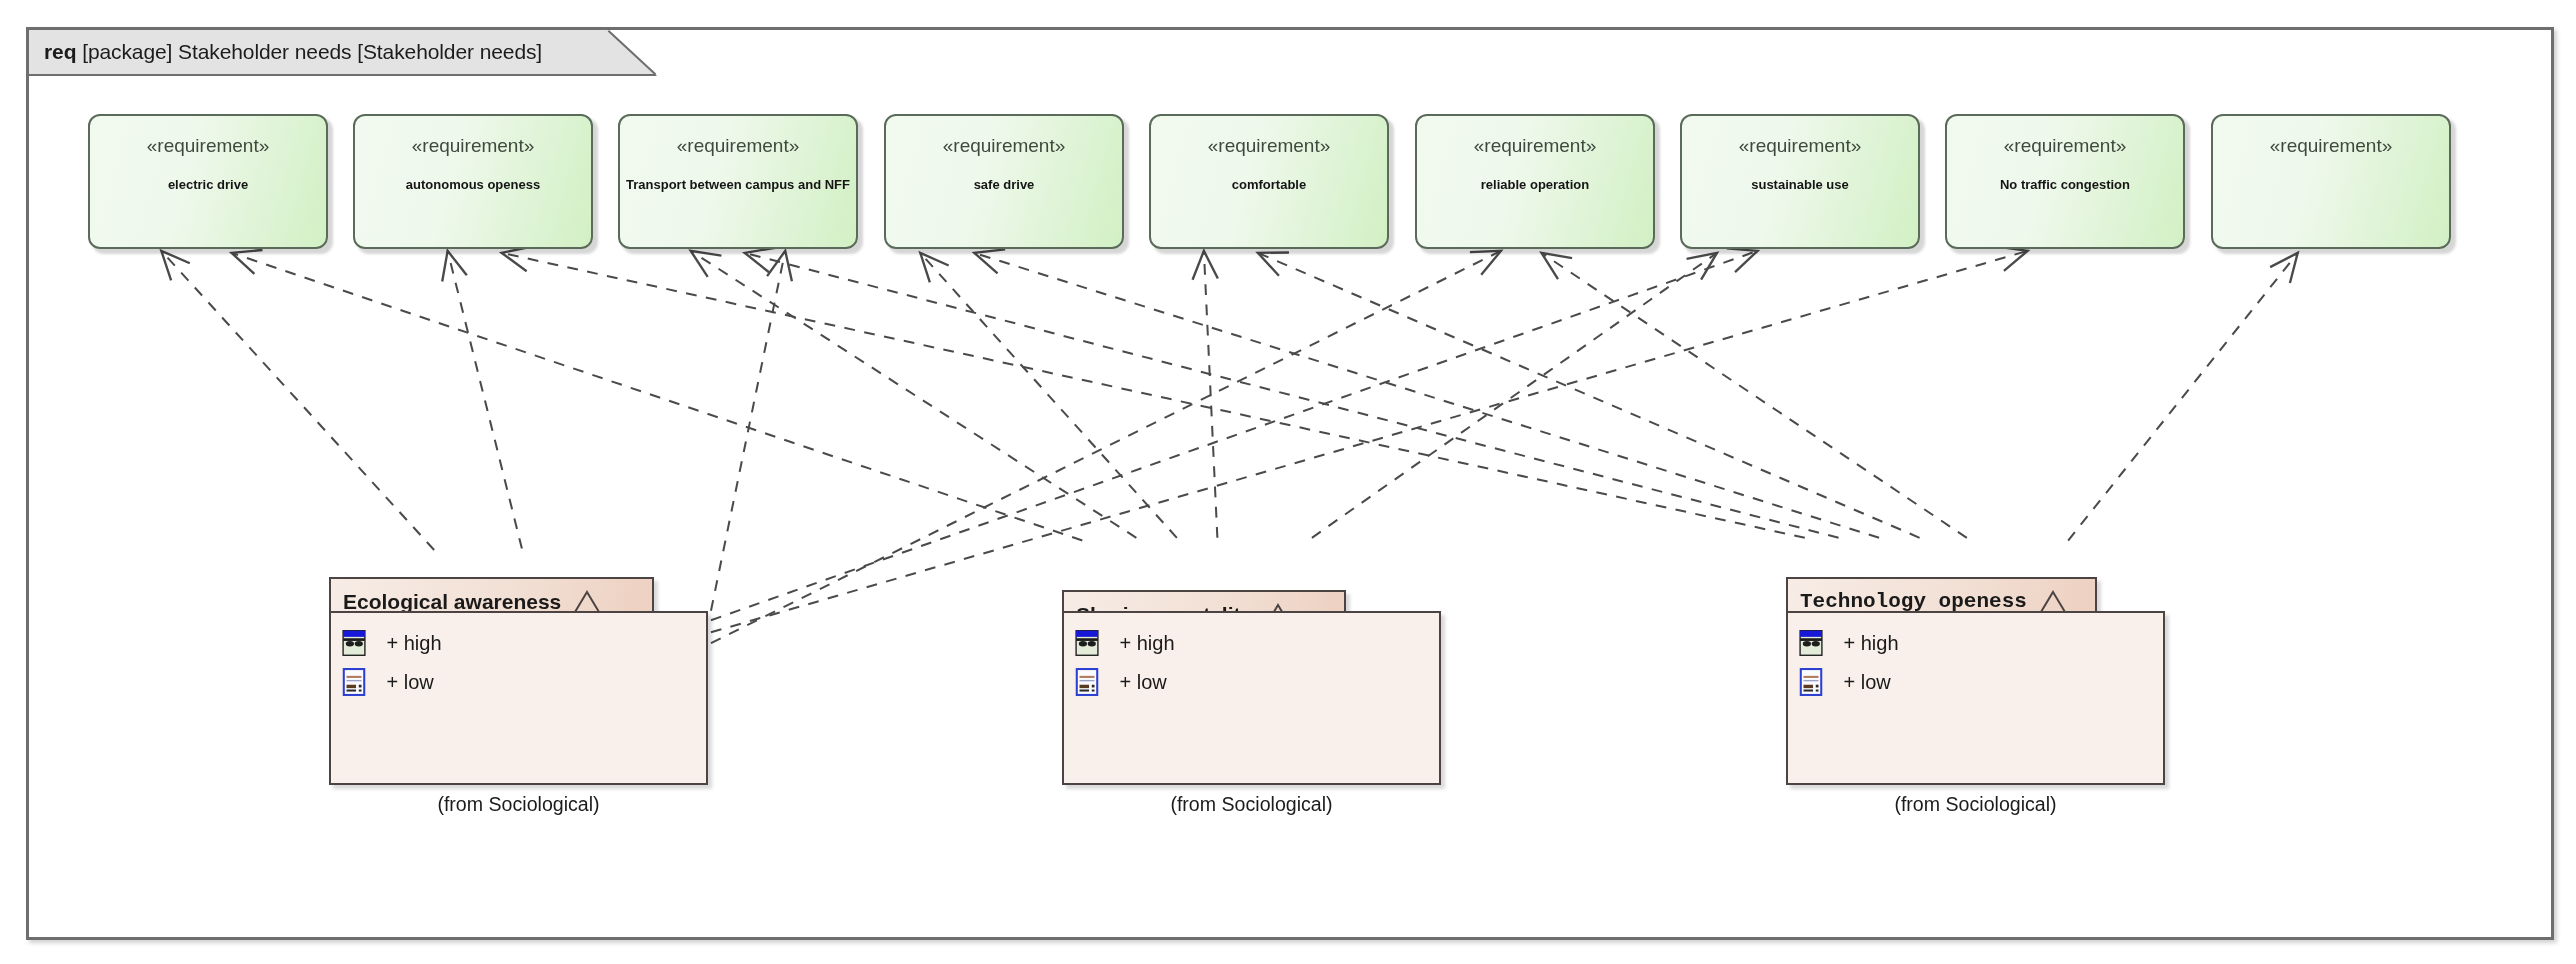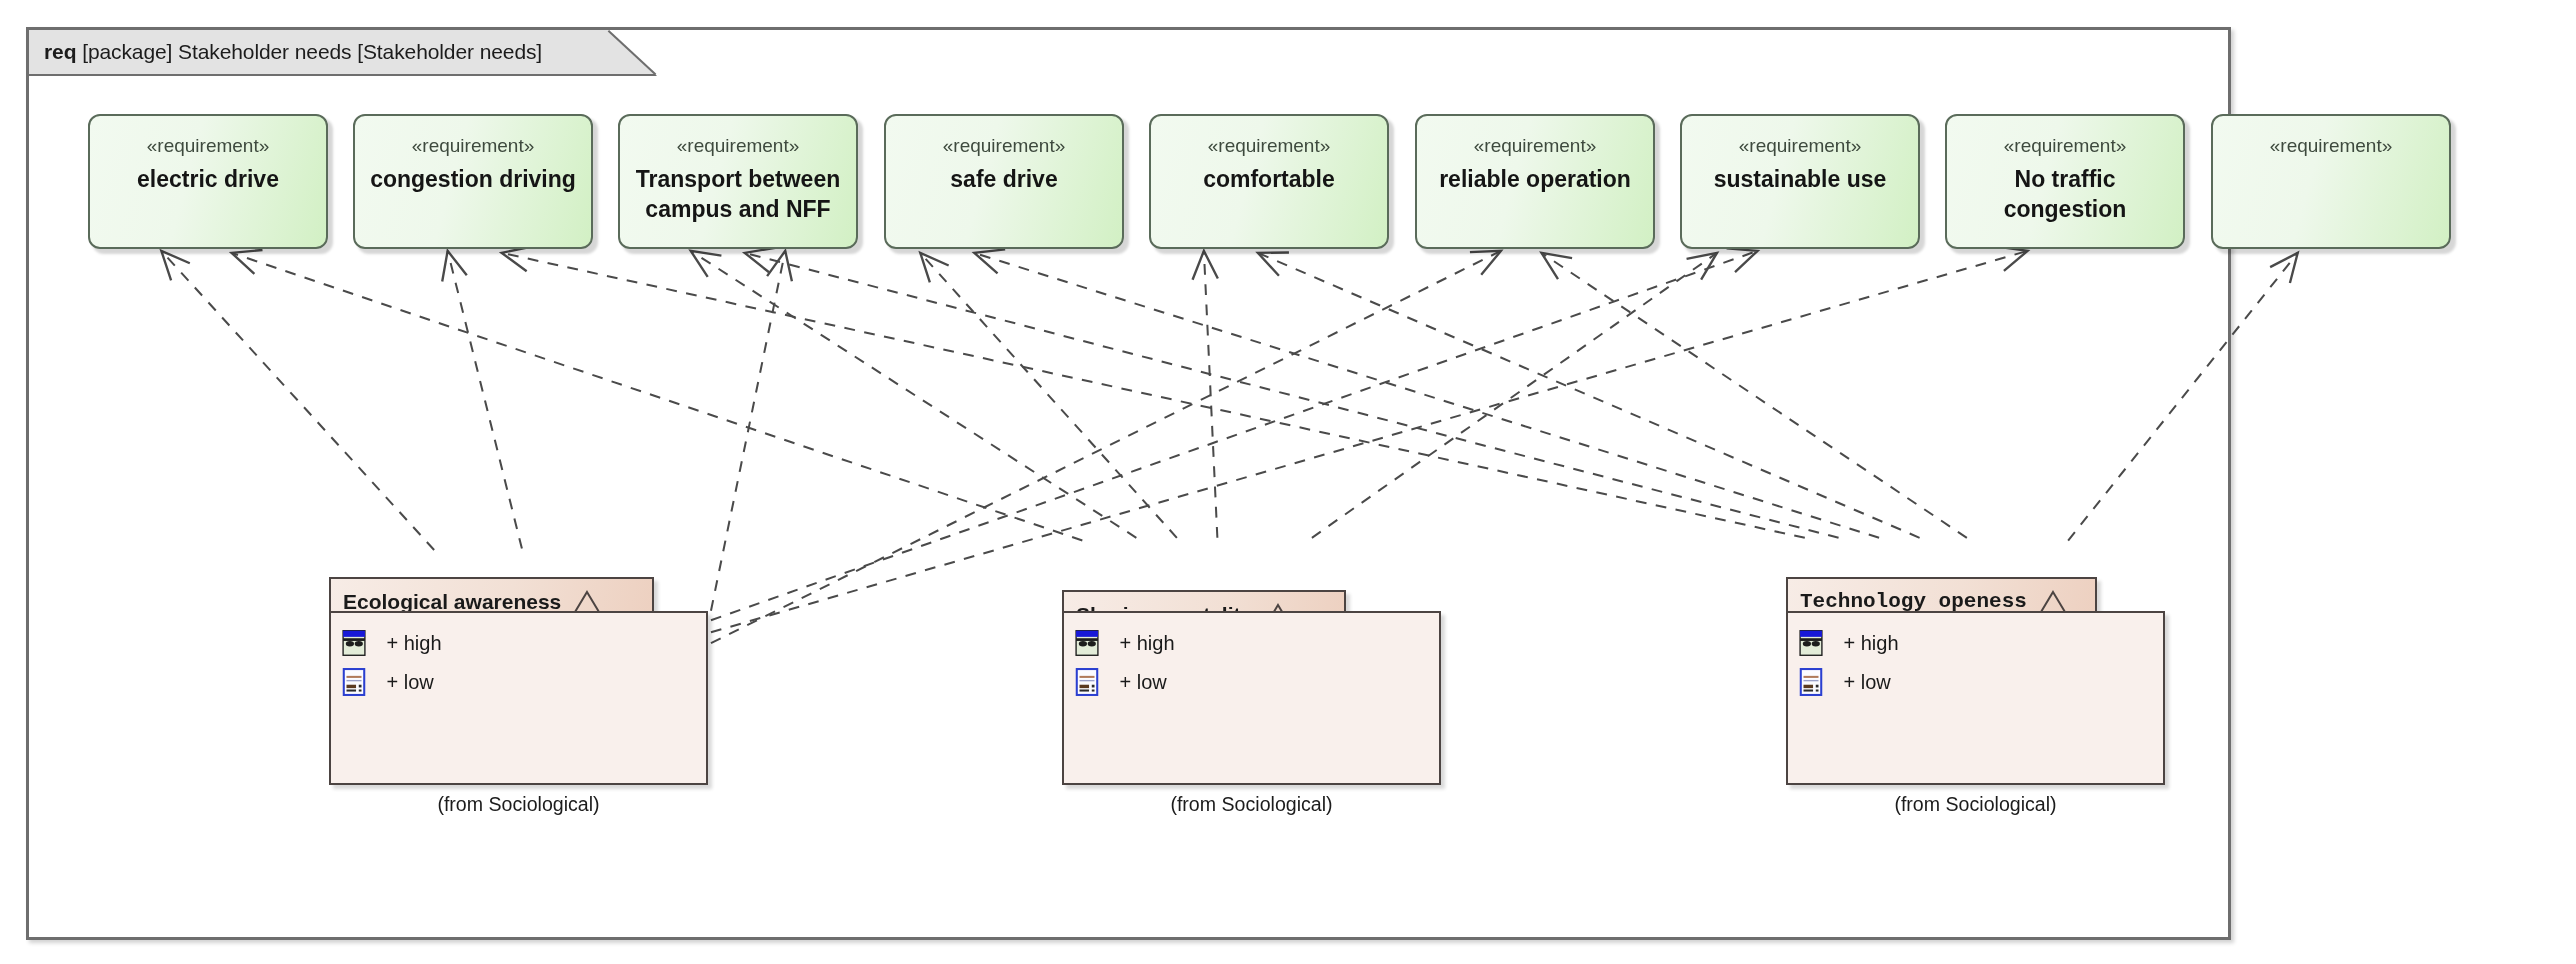--- a/index.html
+++ b/index.html
@@ -13,21 +13,21 @@
     height: 964px;
     position: relative;
     overflow: hidden;
   }
 
   
   #diagram-frame {
     position: absolute;
     left: 26px;
     top: 27px;
-    width: 2205px;
+    width: 2528px;
     height: 913px;
     border: 3.4px solid #6e6e6e;
     box-sizing: border-box;
     background: #ffffff;
     box-shadow: 2.7px 2.7px 4px rgba(0,0,0,0.18);
   }
 
   
   #frame-header {
     position: absolute;
@@ -86,27 +86,27 @@
     align-items: center;
     padding-top: 17.6px;
   }
   .req-stereotype {
     font-size: 19px;
     color: #3e4a3e;
     line-height: 1.25;
     white-space: nowrap;
   }
   .req-name {
-    font-size: 23px;
+    font-size: 13px;
     font-weight: bold;
     color: #151515;
     line-height: 1.3;
     text-align: center;
     padding: 0 5.4px;
-    margin-top: 8px;
+    margin-top: 20px;
   }
 
   
   .stk-group { position: absolute; }
   .stk-header {
     position: absolute;
     left: 0;
     top: 0;
     box-sizing: border-box;
     border: 2.7px solid #4c4442;
@@ -208,21 +208,21 @@
       <line x1="1700" y1="752" x2="1320" y2="330" stroke="#4a4a4a" stroke-width="3" stroke-dasharray="16 14" fill="none"></line>
       <polyline points="1362.0447583204698,348.66114406389096 1320,330 1334.167420662434,373.76395996449173" stroke="#4a4a4a" stroke-width="3.5" fill="none" stroke-linejoin="miter"></polyline>
     </svg>
 
   <div class="req-box" style="left: 59px; top: 84px; width: 240px; height: 135px;">
     <div class="req-stereotype">«requirement»</div>
     <div class="req-name">electric drive</div>
   </div>
   <div class="req-box" style="left: 324px; top: 84px; width: 240px; height: 135px;">
     <div class="req-stereotype">«requirement»</div>
-    <div class="req-name">congestion driving</div>
+    <div class="req-name">autonomous openess</div>
   </div>
   <div class="req-box" style="left: 589px; top: 84px; width: 240px; height: 135px;">
     <div class="req-stereotype">«requirement»</div>
     <div class="req-name">Transport between campus and NFF</div>
   </div>
   <div class="req-box" style="left: 855px; top: 84px; width: 240px; height: 135px;">
     <div class="req-stereotype">«requirement»</div>
     <div class="req-name">safe drive</div>
   </div>
   <div class="req-box" style="left: 1120px; top: 84px; width: 240px; height: 135px;">

